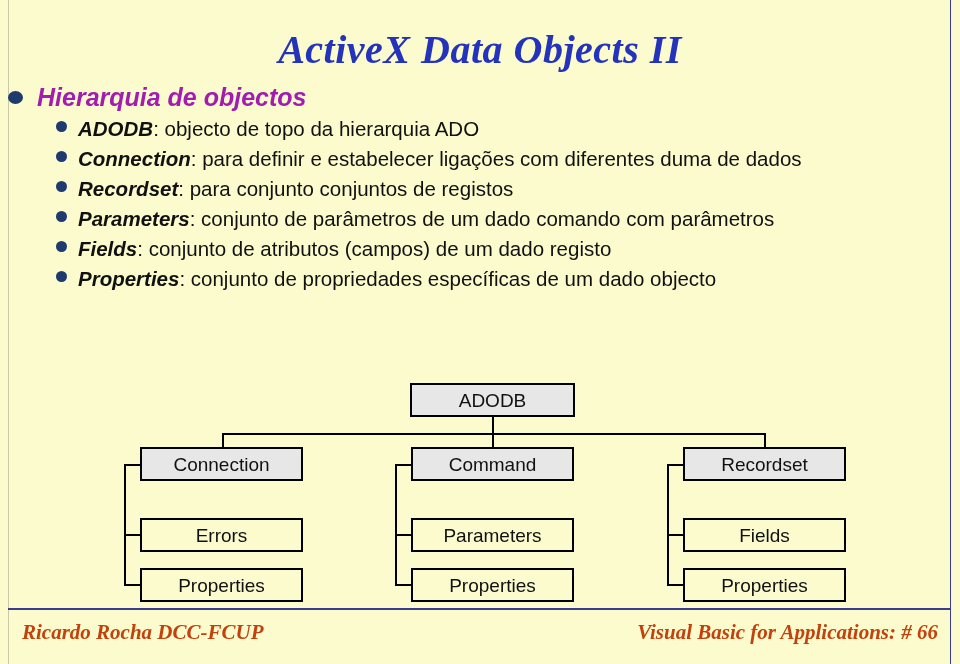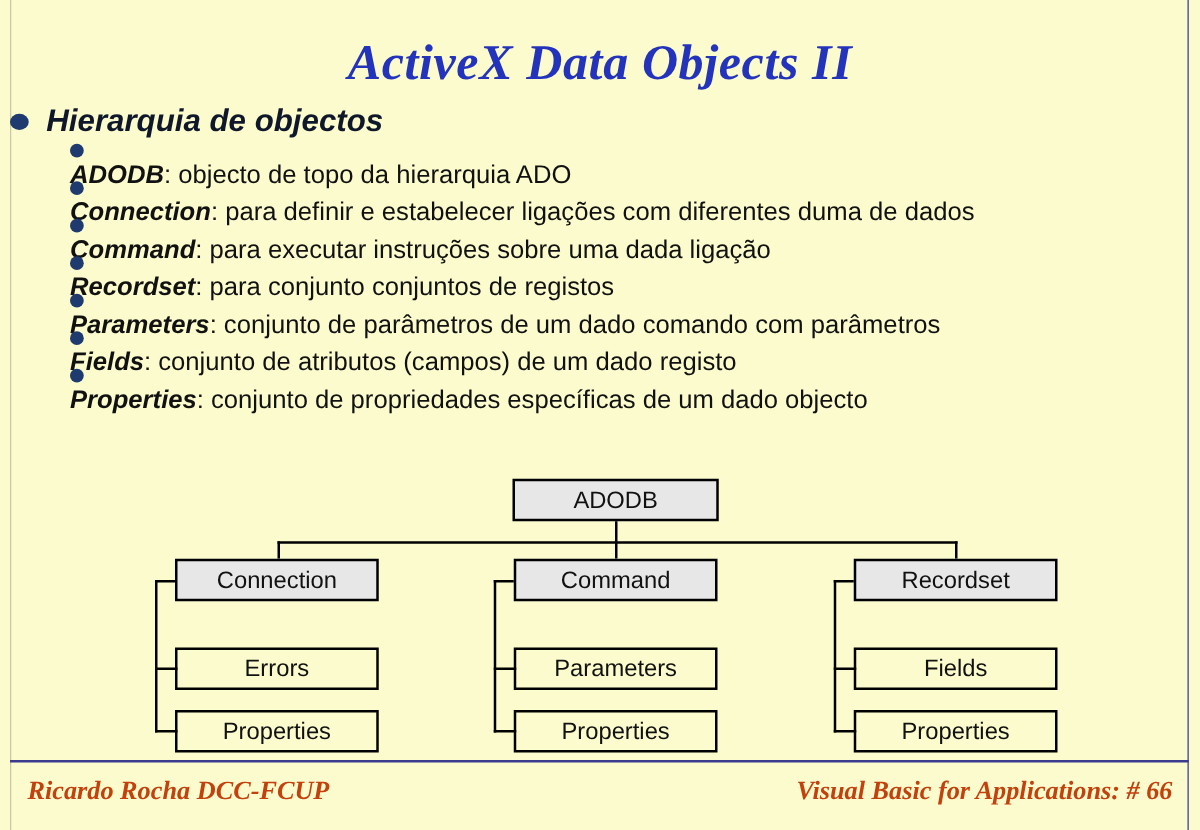--- a/index.html
+++ b/index.html
@@ -60,35 +60,34 @@
     border-radius: 50%;
     background: #1f3a6e;
     margin-right: 14px;
     flex: none;
   }
   .heading-text {
     font-family: "Liberation Sans", sans-serif;
     font-weight: bold;
     font-style: italic;
     font-size: 25px;
-    color: #0f172a;
+    color: #a21caf;
     white-space: nowrap;
   }
 
   
   .bullets {
     position: absolute;
     left: 56px; top: 119px;
     width: 900px;
   }
   .bullet-row {
     display: flex;
     align-items: baseline;
     height: 30px;
-    flex-direction: column;
   }
   .bullet-l2 {
     width: 11px; height: 11px;
     border-radius: 50%;
     background: #1f3a6e;
     margin-right: 11px;
     flex: none;
     position: relative;
     top: -4px;
   }
@@ -164,24 +163,20 @@
     <div class="bullet-row">
       <span class="bullet-l2"></span>
       <span class="bullet-text"><span class="term">ADODB</span><span>: objecto de topo da hierarquia ADO</span></span>
     </div>
 
     <div class="bullet-row">
       <span class="bullet-l2"></span>
       <span class="bullet-text"><span class="term">Connection</span><span>: para definir e estabelecer ligações com diferentes duma de dados</span></span>
     </div>
 
-    <div class="bullet-row">
-      <span class="bullet-l2"></span>
-      <span class="bullet-text"><span class="term">Command</span><span>: para executar instruções sobre uma dada ligação</span></span>
-    </div>
 
     <div class="bullet-row">
       <span class="bullet-l2"></span>
       <span class="bullet-text"><span class="term">Recordset</span><span>: para conjunto conjuntos de registos</span></span>
     </div>
 
 
     <div class="bullet-row">
       <span class="bullet-l2"></span>
       <span class="bullet-text"><span class="term">Parameters</span><span>: conjunto de parâmetros de um dado comando com parâmetros</span></span>

